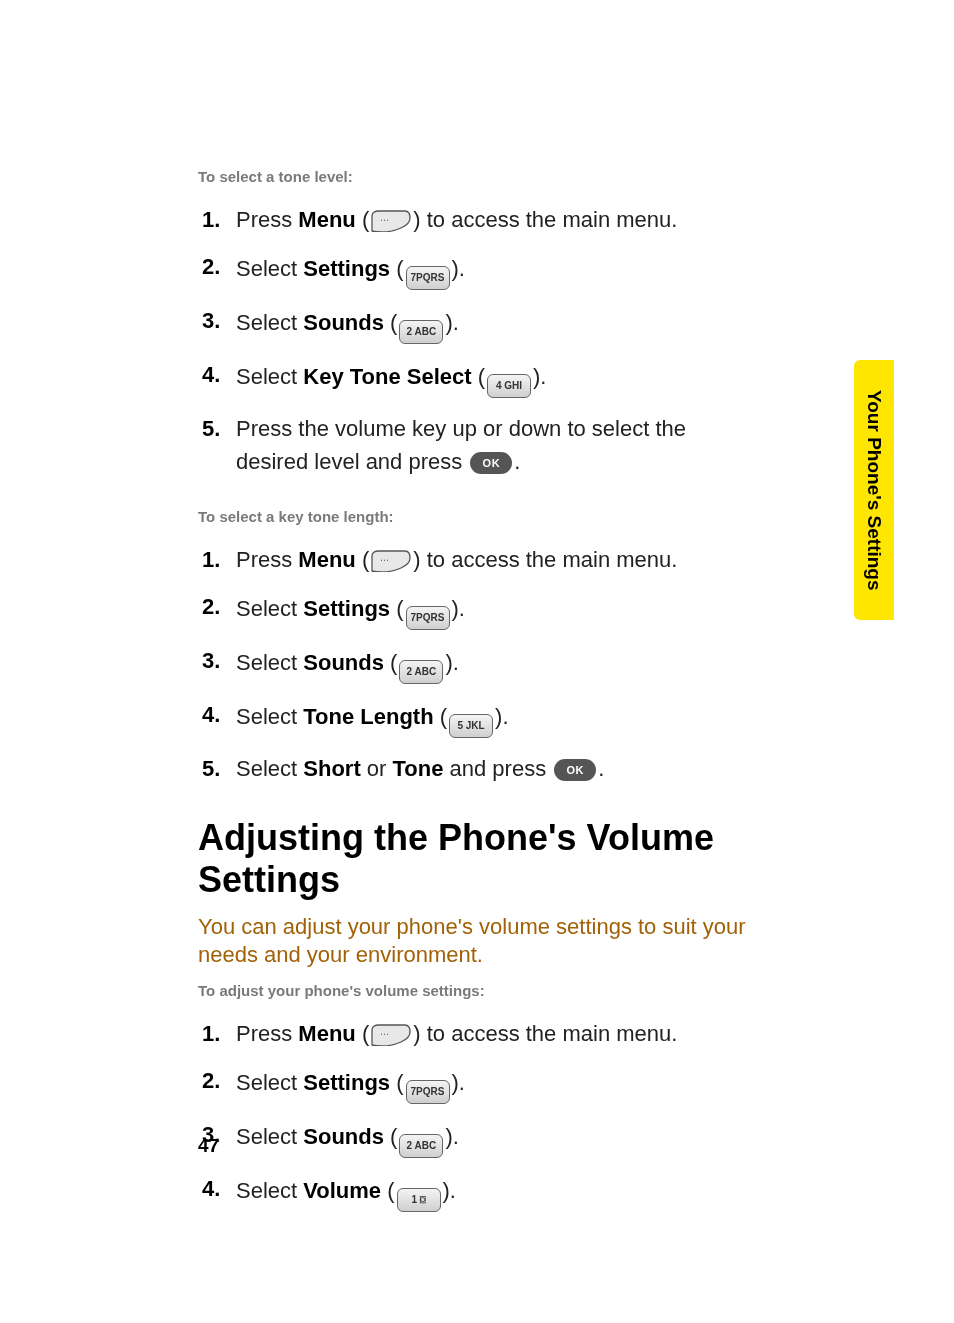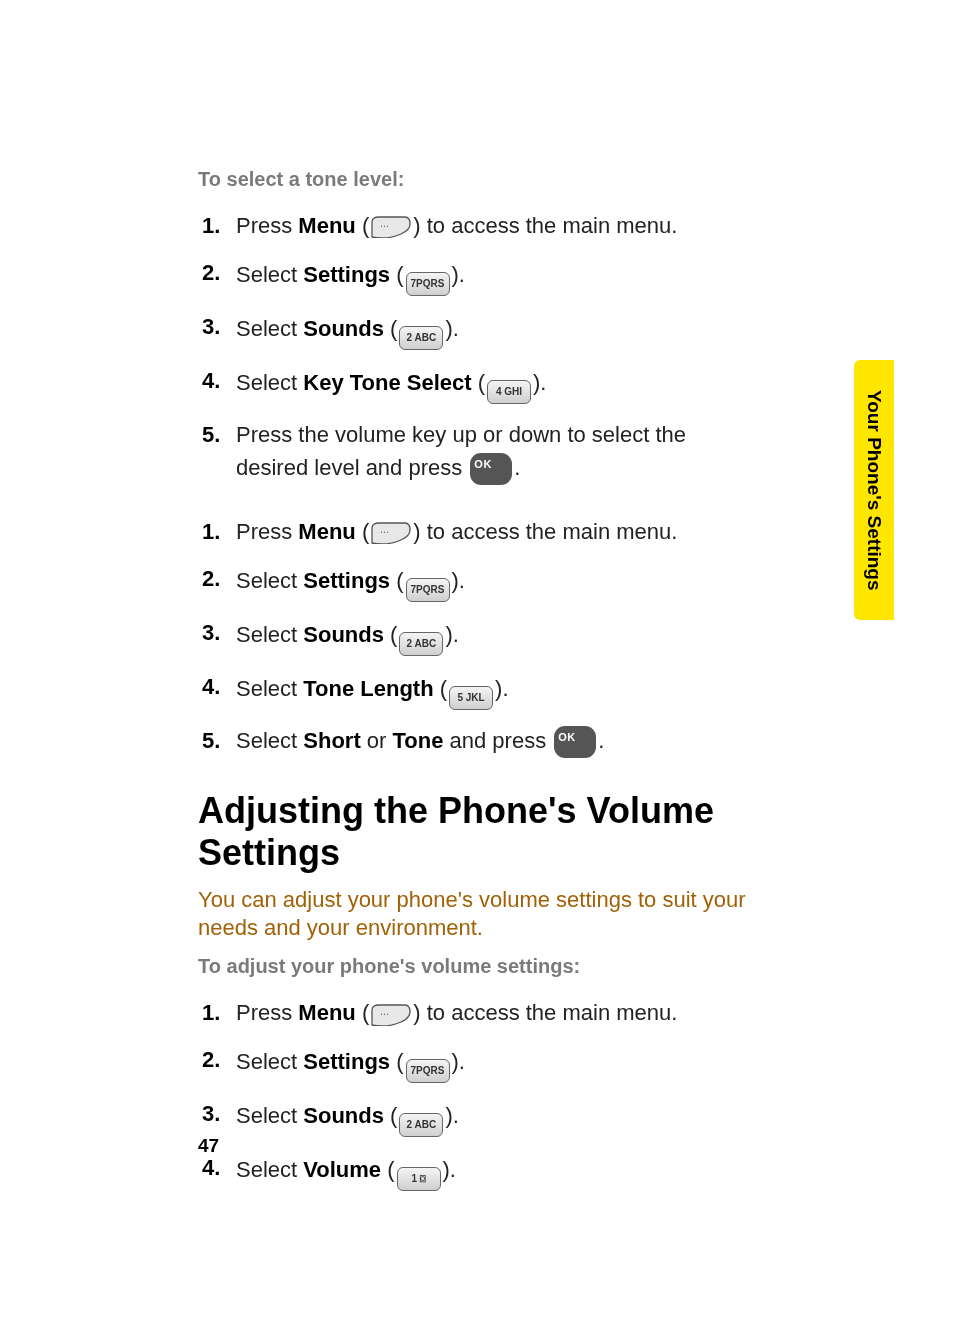--- a/index.html
+++ b/index.html
@@ -1,29 +1,29 @@
 <!DOCTYPE html>
 <html><head>
 <meta charset="utf-8">
 <style>
 html,body{margin:0;padding:0;background:#fff;}
 .page{width:954px;height:1323px;position:relative;font-family:"Myriad Pro","Segoe UI",Arial,sans-serif;color:#1a1a1a;}
 .sidetab{position:absolute;right:60px;top:360px;width:40px;height:260px;background:#ffe600;border-radius:6px 0 0 6px;display:flex;align-items:center;justify-content:center;}
 .sidetab span{writing-mode:vertical-rl;font-weight:700;font-size:19px;color:#000;}
 .content{position:absolute;left:198px;top:168px;width:555px;}
-.intro{font-weight:700;color:#7a7a7a;font-size:20px;margin:0 0 18px 0;}
+.intro{font-weight:700;color:#7a7a7a;font-size:15px;margin:0 0 18px 0;}
 .h2{font-weight:700;font-size:36px;margin:18px 0 12px 0;color:#000;}
 .para{font-size:22px;color:#a16207;line-height:1.25;margin:0 0 14px 0;}
 ol.steps{list-style:none;padding:0;margin:0 0 16px 38px;}
 ol.steps>li{position:relative;padding:0 0 14px 0;font-size:22px;line-height:1.5;color:#222;}
 ol.steps>li .num{position:absolute;left:-34px;top:0;font-weight:800;color:#000;font-size:22px;}
 ol.steps b{font-weight:800;color:#000;}
 .keyicon{display:inline-block;vertical-align:middle;margin:0 2px;}
 .keycap{display:inline-block;min-width:34px;height:22px;border:1.5px solid #666;border-radius:6px;background:linear-gradient(#f4f4f4,#cfcfcf);font-size:10px;font-weight:700;color:#333;text-align:center;line-height:22px;padding:0 4px;vertical-align:middle;font-family:Arial,sans-serif;margin-top:16px;}
-.okcap{display:inline-block;min-width:34px;height:32px;background:#555;border-radius:11px;color:#fff;font-size:11px;font-weight:800;line-height:22px;vertical-align:middle;letter-spacing:.5px;padding:0 4px;font-family:Arial,sans-serif;}
+.okcap{display:inline-block;min-width:34px;height:22px;background:#555;border-radius:11px;color:#fff;font-size:11px;font-weight:800;text-align:center;line-height:22px;vertical-align:middle;letter-spacing:.5px;padding:0 4px;font-family:Arial,sans-serif;}
 .menushape{display:inline-block;position:relative;width:40px;height:22px;vertical-align:middle;}
 .menushape svg{display:block;}
 .footer{position:absolute;left:198px;bottom:166px;width:640px;display:flex;justify-content:space-between;font-weight:700;color:#000;font-size:19px;}
 </style>
 </head>
 <body>
 
 <div class="page">
 
   <div class="sidetab">
@@ -47,20 +47,21 @@
         <span>Select </span><b>Sounds</b><span> (</span><span class="keycap keyicon">2 ABC</span><span>).</span>
       </li>
       <li><span class="num">4.</span>
         <span>Select </span><b>Key Tone Select</b><span> (</span><span class="keycap keyicon">4 GHI</span><span>).</span>
       </li>
       <li><span class="num">5.</span>
         <span>Press the volume key up or down to select the desired level and press </span><span class="okcap keyicon">OK</span><span>.</span>
       </li>
     </ol>
 
+    <p class="intro">To select a key tone length:</p>
     <ol class="steps">
       <li><span class="num">1.</span>
         <span>Press </span><b>Menu</b><span> (</span><span class="menushape keyicon"><svg width="40" height="22" viewBox="0 0 40 22">
               <path d="M1 21 L1 6 Q1 1 8 1 L34 1 Q39 1 39 8 Q39 14 30 18 Q16 24 1 21 Z" fill="#e8e8e8" stroke="#555" stroke-width="1.3"></path>
               <text x="9" y="13" font-size="9" fill="#333" font-family="Arial">⋯</text>
             </svg></span><span>) to access the main menu.</span>
       </li>
       <li><span class="num">2.</span>
         <span>Select </span><b>Settings</b><span> (</span><span class="keycap keyicon">7PQRS</span><span>).</span>
       </li>

